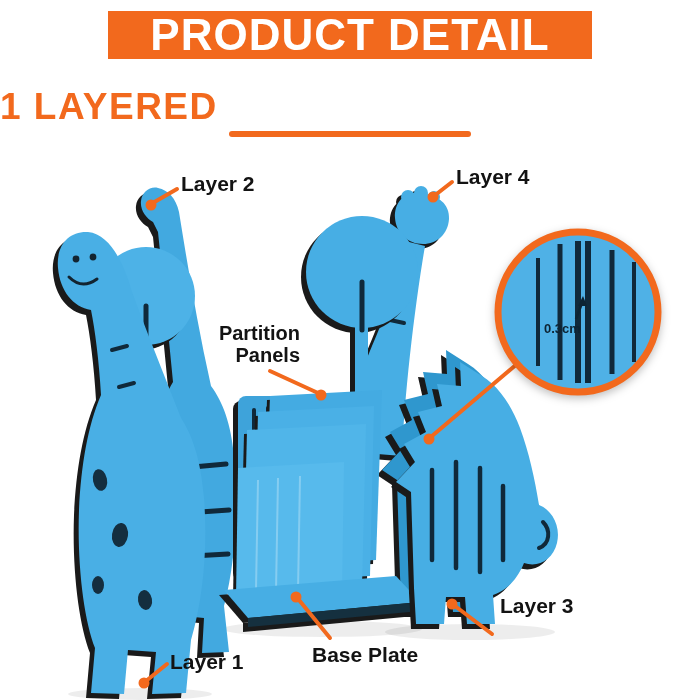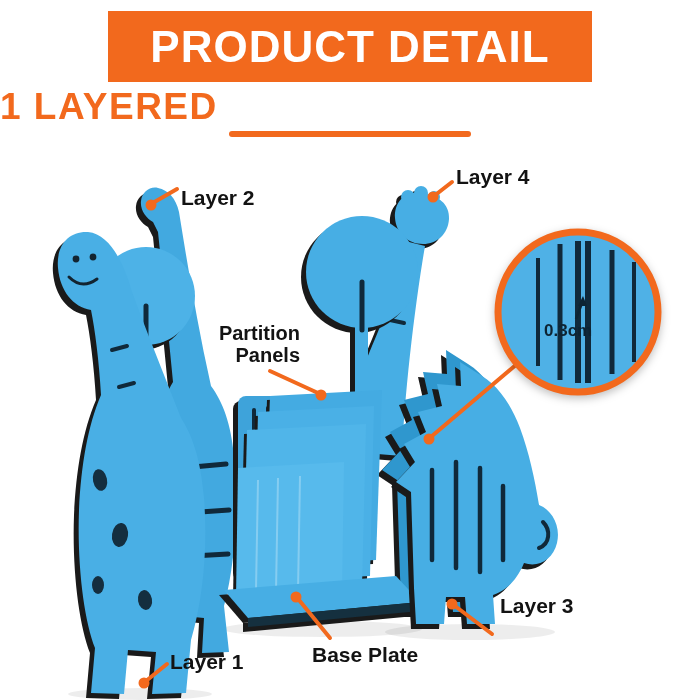--- a/index.html
+++ b/index.html
@@ -6,21 +6,21 @@
   html,body { width:700px; height:700px; }
   body {
     position:relative;
     width:700px; height:700px;
     background:#ffffff;
     font-family:"Liberation Sans", sans-serif;
     overflow:hidden;
   }
   .banner {
     position:absolute; left:108px; top:11px;
-    width:484px; height:71px;
+    width:484px; height:48px;
     background:#F2691D;
     display:flex; align-items:center; justify-content:center;
   }
   .banner-title {
     color:#ffffff; font-size:44px; font-weight:700; letter-spacing:1px;
   }
   .subtitle {
     position:absolute; left:0; top:86px; width:700px;
     text-align:left;
     color:#F2691D; font-size:37px; font-weight:700; letter-spacing:1.5px;
@@ -31,21 +31,21 @@
   }
   .illustration { position:absolute; left:0; top:0; width:700px; height:700px; }
   .label {
     position:absolute; color:#131313; font-weight:700; font-size:21px;
     white-space:nowrap; line-height:1.05;
   }
   .label-partition {
     white-space:normal; text-align:right; width:110px;
     font-size:20px; line-height:1.12;
   }
-  .label-thickness { font-size:17px; color:#0D2433; }
+  .label-thickness { font-size:13px; color:#0D2433; }
   .piece { filter: drop-shadow(-5px 5px 0 #1A1A1A); }
   .piece-sm { filter: drop-shadow(-3px 4px 0 #1A1A1A); }
   .mag { filter: drop-shadow(0 3px 4px rgba(0,0,0,0.25)); }
 </style>
 </head>
 <body>
 
 <div class="banner">
   <span class="banner-title">PRODUCT DETAIL</span>
 </div>
@@ -187,19 +187,19 @@
       <line x1="612" y1="250" x2="612" y2="374" stroke-width="5"></line>
       <line x1="634" y1="262" x2="634" y2="362" stroke-width="4"></line>
     </g>
     <g>
       <line x1="576" y1="319" x2="582" y2="303" stroke="#0D2433" stroke-width="2.5"></line>
       <polygon points="583,296 578,306 587,306" fill="#0D2433"></polygon>
     </g>
   </g>
 </svg>
 
-<div class="label" style="left:181px; top:173px;margin-top:14px;">Layer 2</div>
+<div class="label" style="left:181px; top:173px;">Layer 2</div>
 <div class="label" style="left:456px; top:166px;">Layer 4</div>
 <div class="label label-partition" style="left:190px; top:322px;">Partition Panels</div>
 <div class="label label-thickness" style="left:544px; top:322px;">0.3cm</div>
 <div class="label" style="left:500px; top:595px;">Layer 3</div>
 <div class="label" style="left:170px; top:651px;">Layer 1</div>
 <div class="label" style="left:312px; top:644px;">Base Plate</div>
 
 </body></html>

